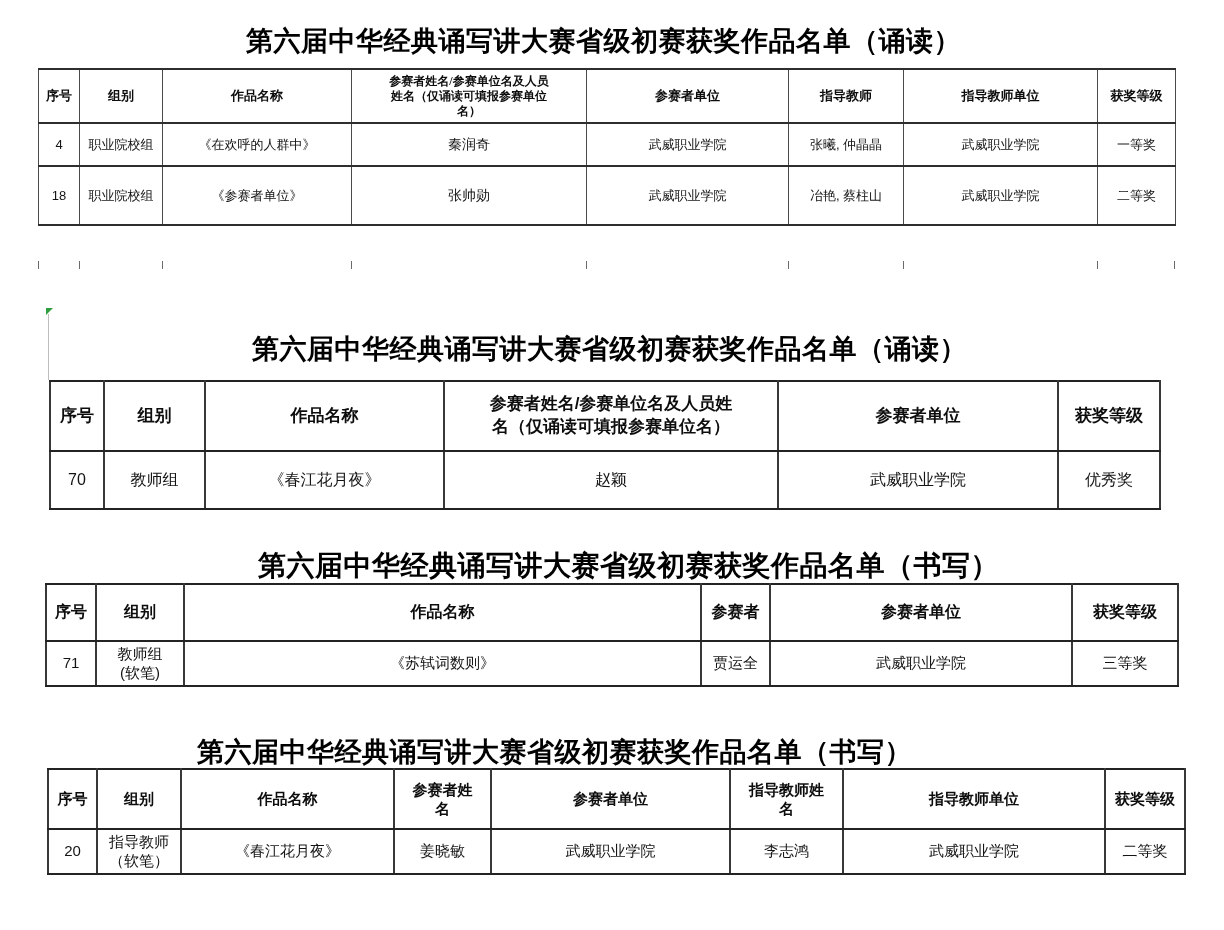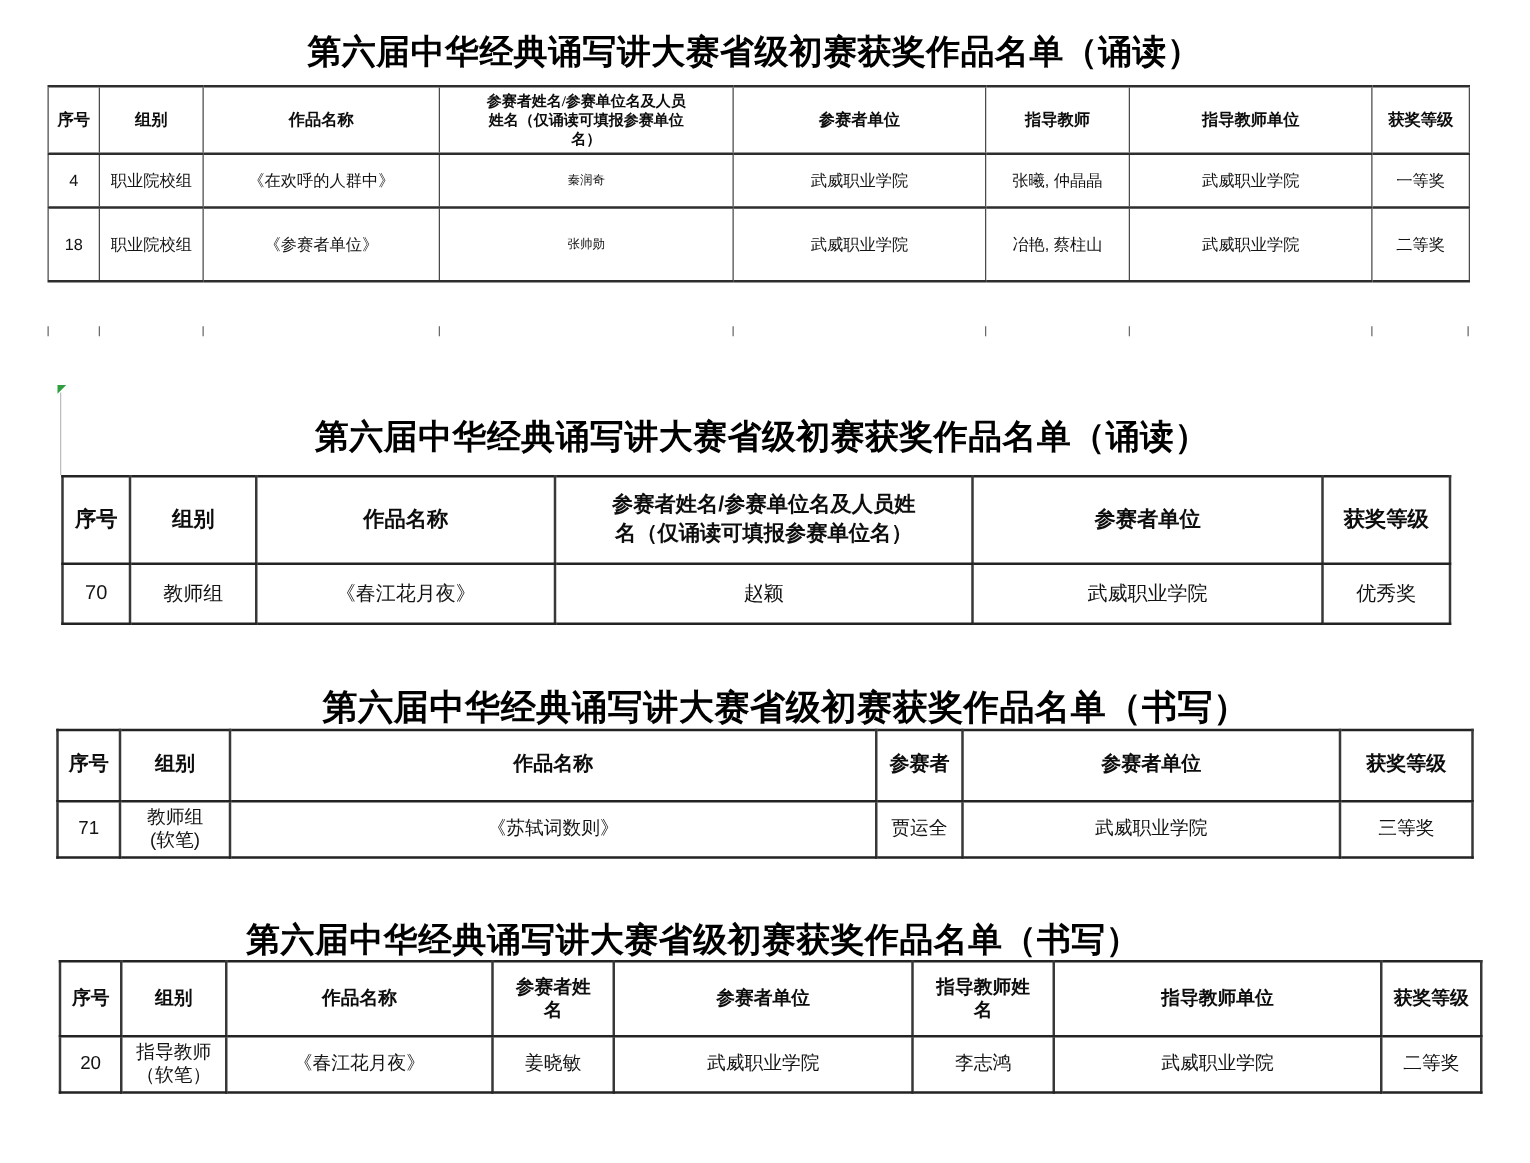--- a/index.html
+++ b/index.html
@@ -38,21 +38,21 @@
   
   .t1 th, .t1 td {
     border-left: 1px solid #4a4a4a;
     border-right: 1px solid #4a4a4a;
     border-top: 2px solid #2e2e2e;
     border-bottom: 2px solid #2e2e2e;
     font-size: 13px;
   }
   .t1 thead th { font-size: 13px; line-height: 1.25; }
   .t1 thead th:nth-child(4) { font-size: 12px; font-family: Liberation Serif, serif; }
-  .t1 td:nth-child(4) { font-size: 10px; line-height: 1.5; }
+  .t1 td:nth-child(4) { font-size: 14px; line-height: 1.5; }
 
   
   .t2 th, .t2 td, .t3 th, .t3 td, .t4 th, .t4 td {
     border-left: 2px solid #383838;
     border-right: 2px solid #383838;
     border-top: 2px solid #232323;
     border-bottom: 2px solid #232323;
   }
   .t2 th { font-size: 17px; line-height: 1.35; }
   .t2 td { font-size: 16px; }
@@ -164,21 +164,21 @@
       <th>序号</th>
       <th>组别</th>
       <th>作品名称</th>
       <th>参赛者姓名/参赛单位名及人员姓
 名（仅诵读可填报参赛单位名）</th>
       <th>参赛者单位</th>
       <th>获奖等级</th>
     </tr>
   </thead>
   <tbody>
-    <tr style="height:48px">
+    <tr style="height:58px">
       <td>70</td>
       <td>教师组</td>
       <td>《春江花月夜》</td>
       <td>赵颖</td>
       <td>武威职业学院</td>
       <td>优秀奖</td>
     </tr>
   </tbody>
 </table>
 

